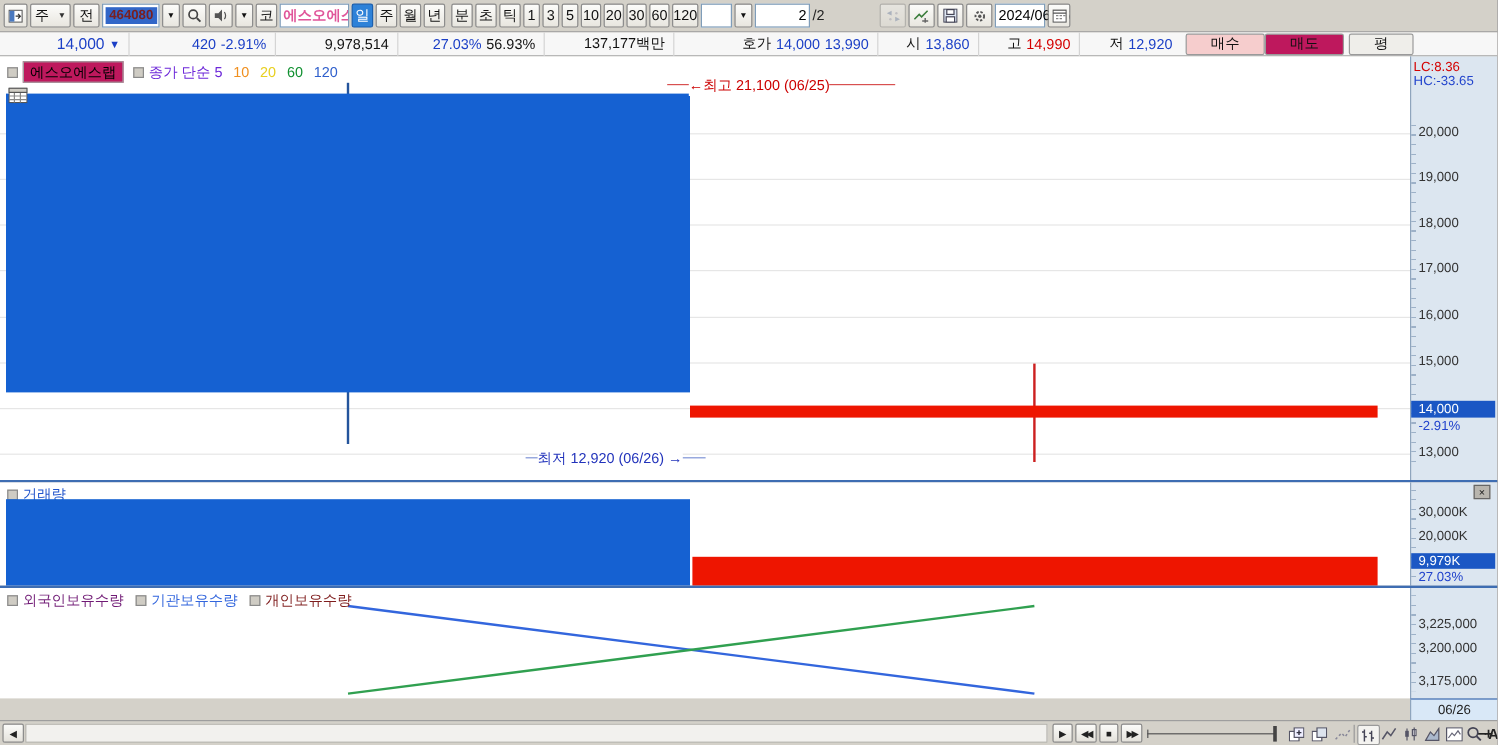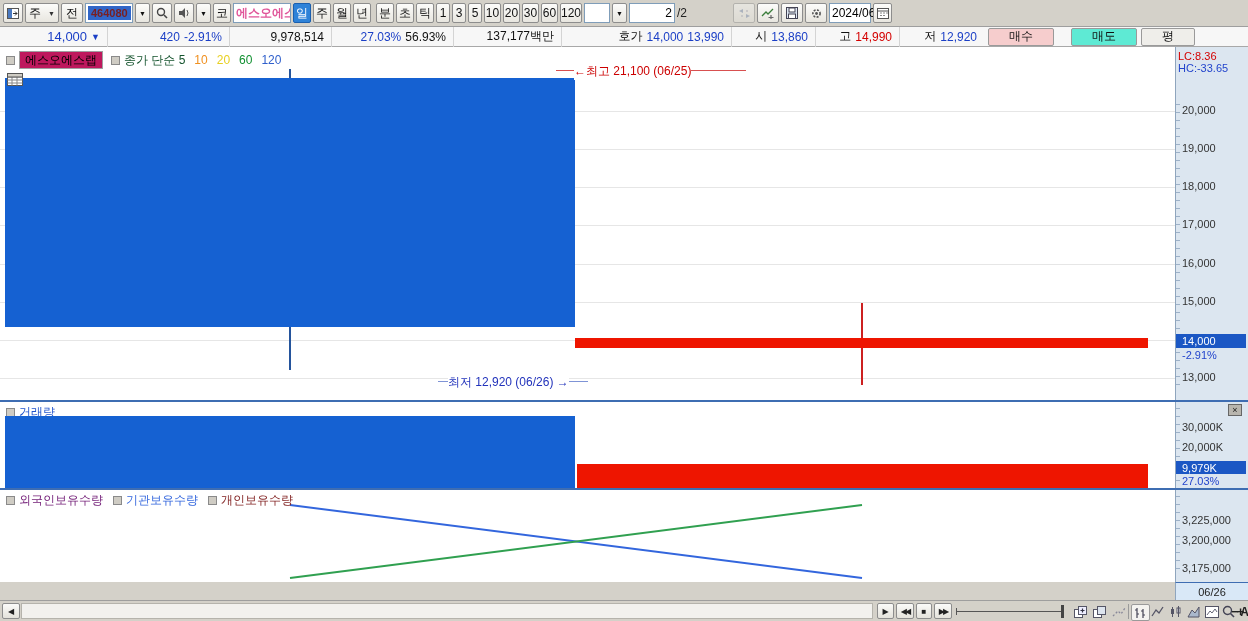--- a/index.html
+++ b/index.html
@@ -237,21 +237,21 @@
       <span>고</span>
       <span class="tred">14,990</span>
     </div>
     <div class="cell" style="width:84px;border-right:none">
       <span>저</span>
       <span class="tblue">12,920</span>
     </div>
     <span class="minibtn" style="background:#f6cdcd;margin-left:4px">
         <span>매수</span>
       </span>
-    <span class="minibtn" style="background:#5eead4;margin-left:17px">
+    <span class="minibtn" style="background:#be185d;margin-left:0">
         <span>매도</span>
       </span>
     <span class="minibtn" style="background:#efeeea;margin-left:4px">
         <span>평</span>
       </span>
   </div>
 
   <div class="panel" style="top:47px;height:353px"></div>
   <div class="axis" style="top:47px;height:353px"></div>
   <div class="axis-ticks" style="top:104px;height:282px"></div>
@@ -272,21 +272,21 @@
 
   <div class="hairline" style="left:556px;top:70px;width:190px;background:#d85050"></div>
   <div class="anno" style="left:574px;top:63px;color:#cc0000">←최고 21,100 (06/25)</div>
   <div class="hairline" style="left:438px;top:381px;width:150px;background:#7f94d6"></div>
   <div class="anno" style="left:448px;top:374px;color:#2233bb">최저 12,920 (06/26) →</div>
 
   <div style="position:absolute;left:6px;top:51px;display:flex;align-items:center">
     <span class="legend-sq"></span>
     <span class="lg" style="border:1px solid #a0a0a0;background:#be185d;padding:0 5px;height:16px;display:inline-flex;align-items:center">에스오에스랩</span>
     <span class="legend-sq" style="margin-left:8px"></span>
-    <span class="lg" style="color:#14532d">종가 단순 5</span>
+    <span class="lg" style="color:#6d28d9">종가 단순 5</span>
     <span class="lg" style="color:#f09020;margin-left:9px">10</span>
     <span class="lg" style="color:#e8d020;margin-left:9px">20</span>
     <span class="lg" style="color:#109030;margin-left:9px">60</span>
     <span class="lg" style="color:#3060cc;margin-left:9px">120</span>
   </div>
   <div style="position:absolute;left:7px;top:73px">
     <svg width="16" height="13">
         <rect x="0.5" y="0.5" width="15" height="12" fill="#fff" stroke="#555"></rect>
         <path d="M0.5 4h15M0.5 7h15M0.5 10h15M5 0.5v12M10 0.5v12" stroke="#888"></path>
         <rect x="0.5" y="0.5" width="15" height="3.5" fill="#cfccc4" stroke="#555"></rect>

